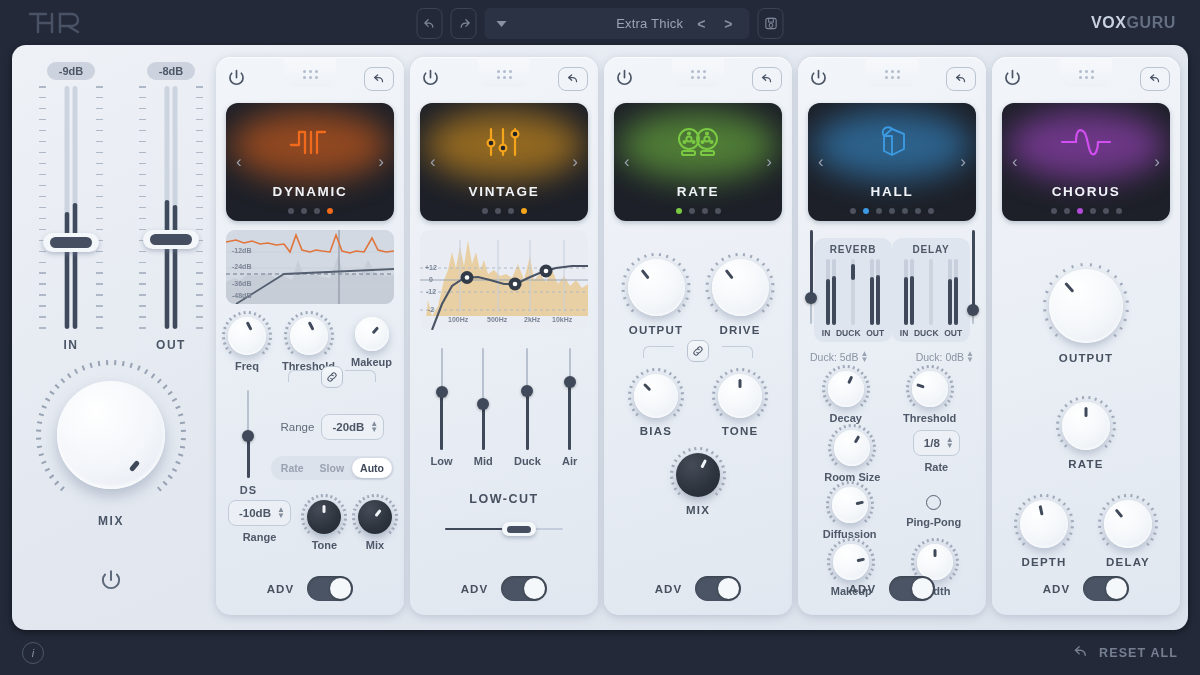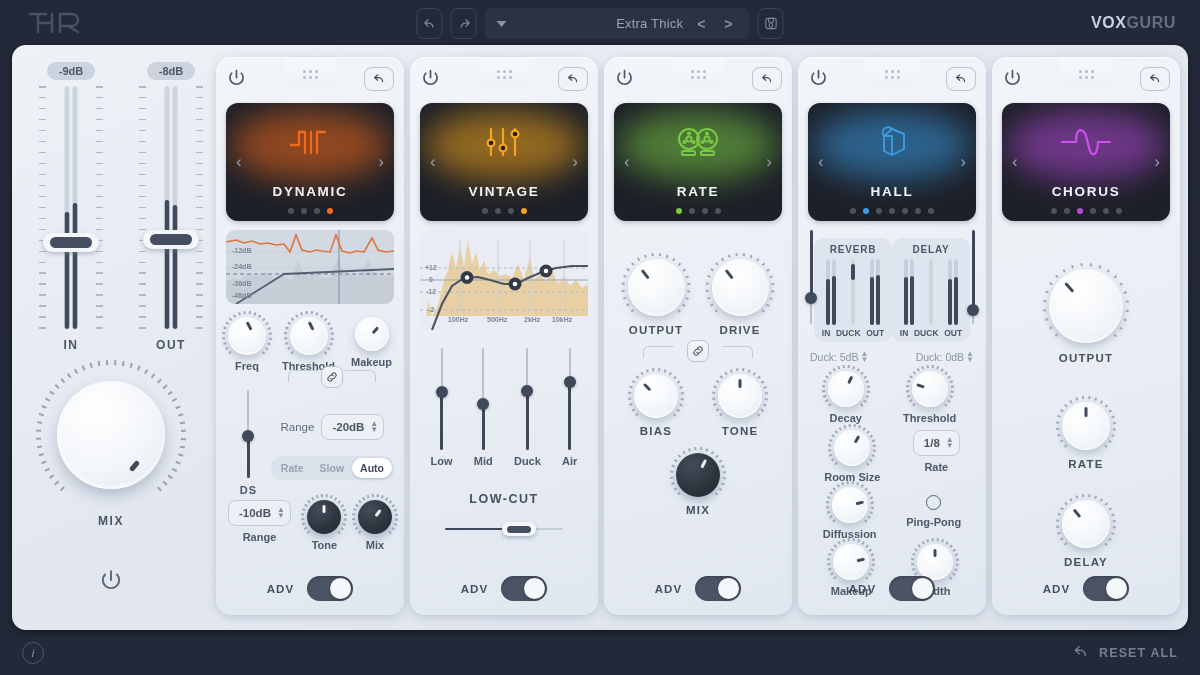--- a/index.html
+++ b/index.html
@@ -1653,21 +1653,21 @@
                 <i style="transform: translateX(-50%) rotate(135deg); transform-origin: 50% 30px;"></i>
               </div>
             </div>
           <div class="knob-label caps" style="margin-top:8px">RATE</div>
         </div>
       </div>
 
       <div style="display:flex;justify-content:space-around;margin-top:30px">
         <div class="knob-wrap">
           <div class="knob k-t" style="width:48px;height:48px">
-            <div class="knob-ptr" style="height:10px;transform:translateX(-50%) rotate(-40deg);transform-origin:50% 19px;top:5px"></div>
+            <div class="knob-ptr" style="height:10px;transform:translateX(-50%) rotate(-12deg);transform-origin:50% 19px;top:5px"></div>
           <div class="knob-ticks">
                 <i style="transform: translateX(-50%) rotate(-135deg); transform-origin: 50% 30px;"></i>
                 <i style="transform: translateX(-50%) rotate(-122.143deg); transform-origin: 50% 30px;"></i>
                 <i style="transform: translateX(-50%) rotate(-109.286deg); transform-origin: 50% 30px;"></i>
                 <i style="transform: translateX(-50%) rotate(-96.4286deg); transform-origin: 50% 30px;"></i>
                 <i style="transform: translateX(-50%) rotate(-83.5714deg); transform-origin: 50% 30px;"></i>
                 <i style="transform: translateX(-50%) rotate(-70.7143deg); transform-origin: 50% 30px;"></i>
                 <i style="transform: translateX(-50%) rotate(-57.8571deg); transform-origin: 50% 30px;"></i>
                 <i style="transform: translateX(-50%) rotate(-45deg); transform-origin: 50% 30px;"></i>
                 <i style="transform: translateX(-50%) rotate(-32.1429deg); transform-origin: 50% 30px;"></i>
@@ -1679,20 +1679,50 @@
                 <i style="transform: translateX(-50%) rotate(45deg); transform-origin: 50% 30px;"></i>
                 <i style="transform: translateX(-50%) rotate(57.8571deg); transform-origin: 50% 30px;"></i>
                 <i style="transform: translateX(-50%) rotate(70.7143deg); transform-origin: 50% 30px;"></i>
                 <i style="transform: translateX(-50%) rotate(83.5714deg); transform-origin: 50% 30px;"></i>
                 <i style="transform: translateX(-50%) rotate(96.4286deg); transform-origin: 50% 30px;"></i>
                 <i style="transform: translateX(-50%) rotate(109.286deg); transform-origin: 50% 30px;"></i>
                 <i style="transform: translateX(-50%) rotate(122.143deg); transform-origin: 50% 30px;"></i>
                 <i style="transform: translateX(-50%) rotate(135deg); transform-origin: 50% 30px;"></i>
               </div>
             </div>
+          <div class="knob-label caps" style="margin-top:8px">DEPTH</div>
+        </div>
+        <div class="knob-wrap">
+          <div class="knob k-t" style="width:48px;height:48px">
+            <div class="knob-ptr" style="height:10px;transform:translateX(-50%) rotate(-40deg);transform-origin:50% 19px;top:5px"></div>
+          <div class="knob-ticks">
+                <i style="transform: translateX(-50%) rotate(-135deg); transform-origin: 50% 30px;"></i>
+                <i style="transform: translateX(-50%) rotate(-122.143deg); transform-origin: 50% 30px;"></i>
+                <i style="transform: translateX(-50%) rotate(-109.286deg); transform-origin: 50% 30px;"></i>
+                <i style="transform: translateX(-50%) rotate(-96.4286deg); transform-origin: 50% 30px;"></i>
+                <i style="transform: translateX(-50%) rotate(-83.5714deg); transform-origin: 50% 30px;"></i>
+                <i style="transform: translateX(-50%) rotate(-70.7143deg); transform-origin: 50% 30px;"></i>
+                <i style="transform: translateX(-50%) rotate(-57.8571deg); transform-origin: 50% 30px;"></i>
+                <i style="transform: translateX(-50%) rotate(-45deg); transform-origin: 50% 30px;"></i>
+                <i style="transform: translateX(-50%) rotate(-32.1429deg); transform-origin: 50% 30px;"></i>
+                <i style="transform: translateX(-50%) rotate(-19.2857deg); transform-origin: 50% 30px;"></i>
+                <i style="transform: translateX(-50%) rotate(-6.42857deg); transform-origin: 50% 30px;"></i>
+                <i style="transform: translateX(-50%) rotate(6.42857deg); transform-origin: 50% 30px;"></i>
+                <i style="transform: translateX(-50%) rotate(19.2857deg); transform-origin: 50% 30px;"></i>
+                <i style="transform: translateX(-50%) rotate(32.1429deg); transform-origin: 50% 30px;"></i>
+                <i style="transform: translateX(-50%) rotate(45deg); transform-origin: 50% 30px;"></i>
+                <i style="transform: translateX(-50%) rotate(57.8571deg); transform-origin: 50% 30px;"></i>
+                <i style="transform: translateX(-50%) rotate(70.7143deg); transform-origin: 50% 30px;"></i>
+                <i style="transform: translateX(-50%) rotate(83.5714deg); transform-origin: 50% 30px;"></i>
+                <i style="transform: translateX(-50%) rotate(96.4286deg); transform-origin: 50% 30px;"></i>
+                <i style="transform: translateX(-50%) rotate(109.286deg); transform-origin: 50% 30px;"></i>
+                <i style="transform: translateX(-50%) rotate(122.143deg); transform-origin: 50% 30px;"></i>
+                <i style="transform: translateX(-50%) rotate(135deg); transform-origin: 50% 30px;"></i>
+              </div>
+            </div>
           <div class="knob-label caps" style="margin-top:8px">DELAY</div>
         </div>
       </div>
 
       <div class="adv-row">
         <span class="adv-label">ADV</span>
         <div class="toggle">
             <div class="knobdot"></div>
           </div>
       </div>

